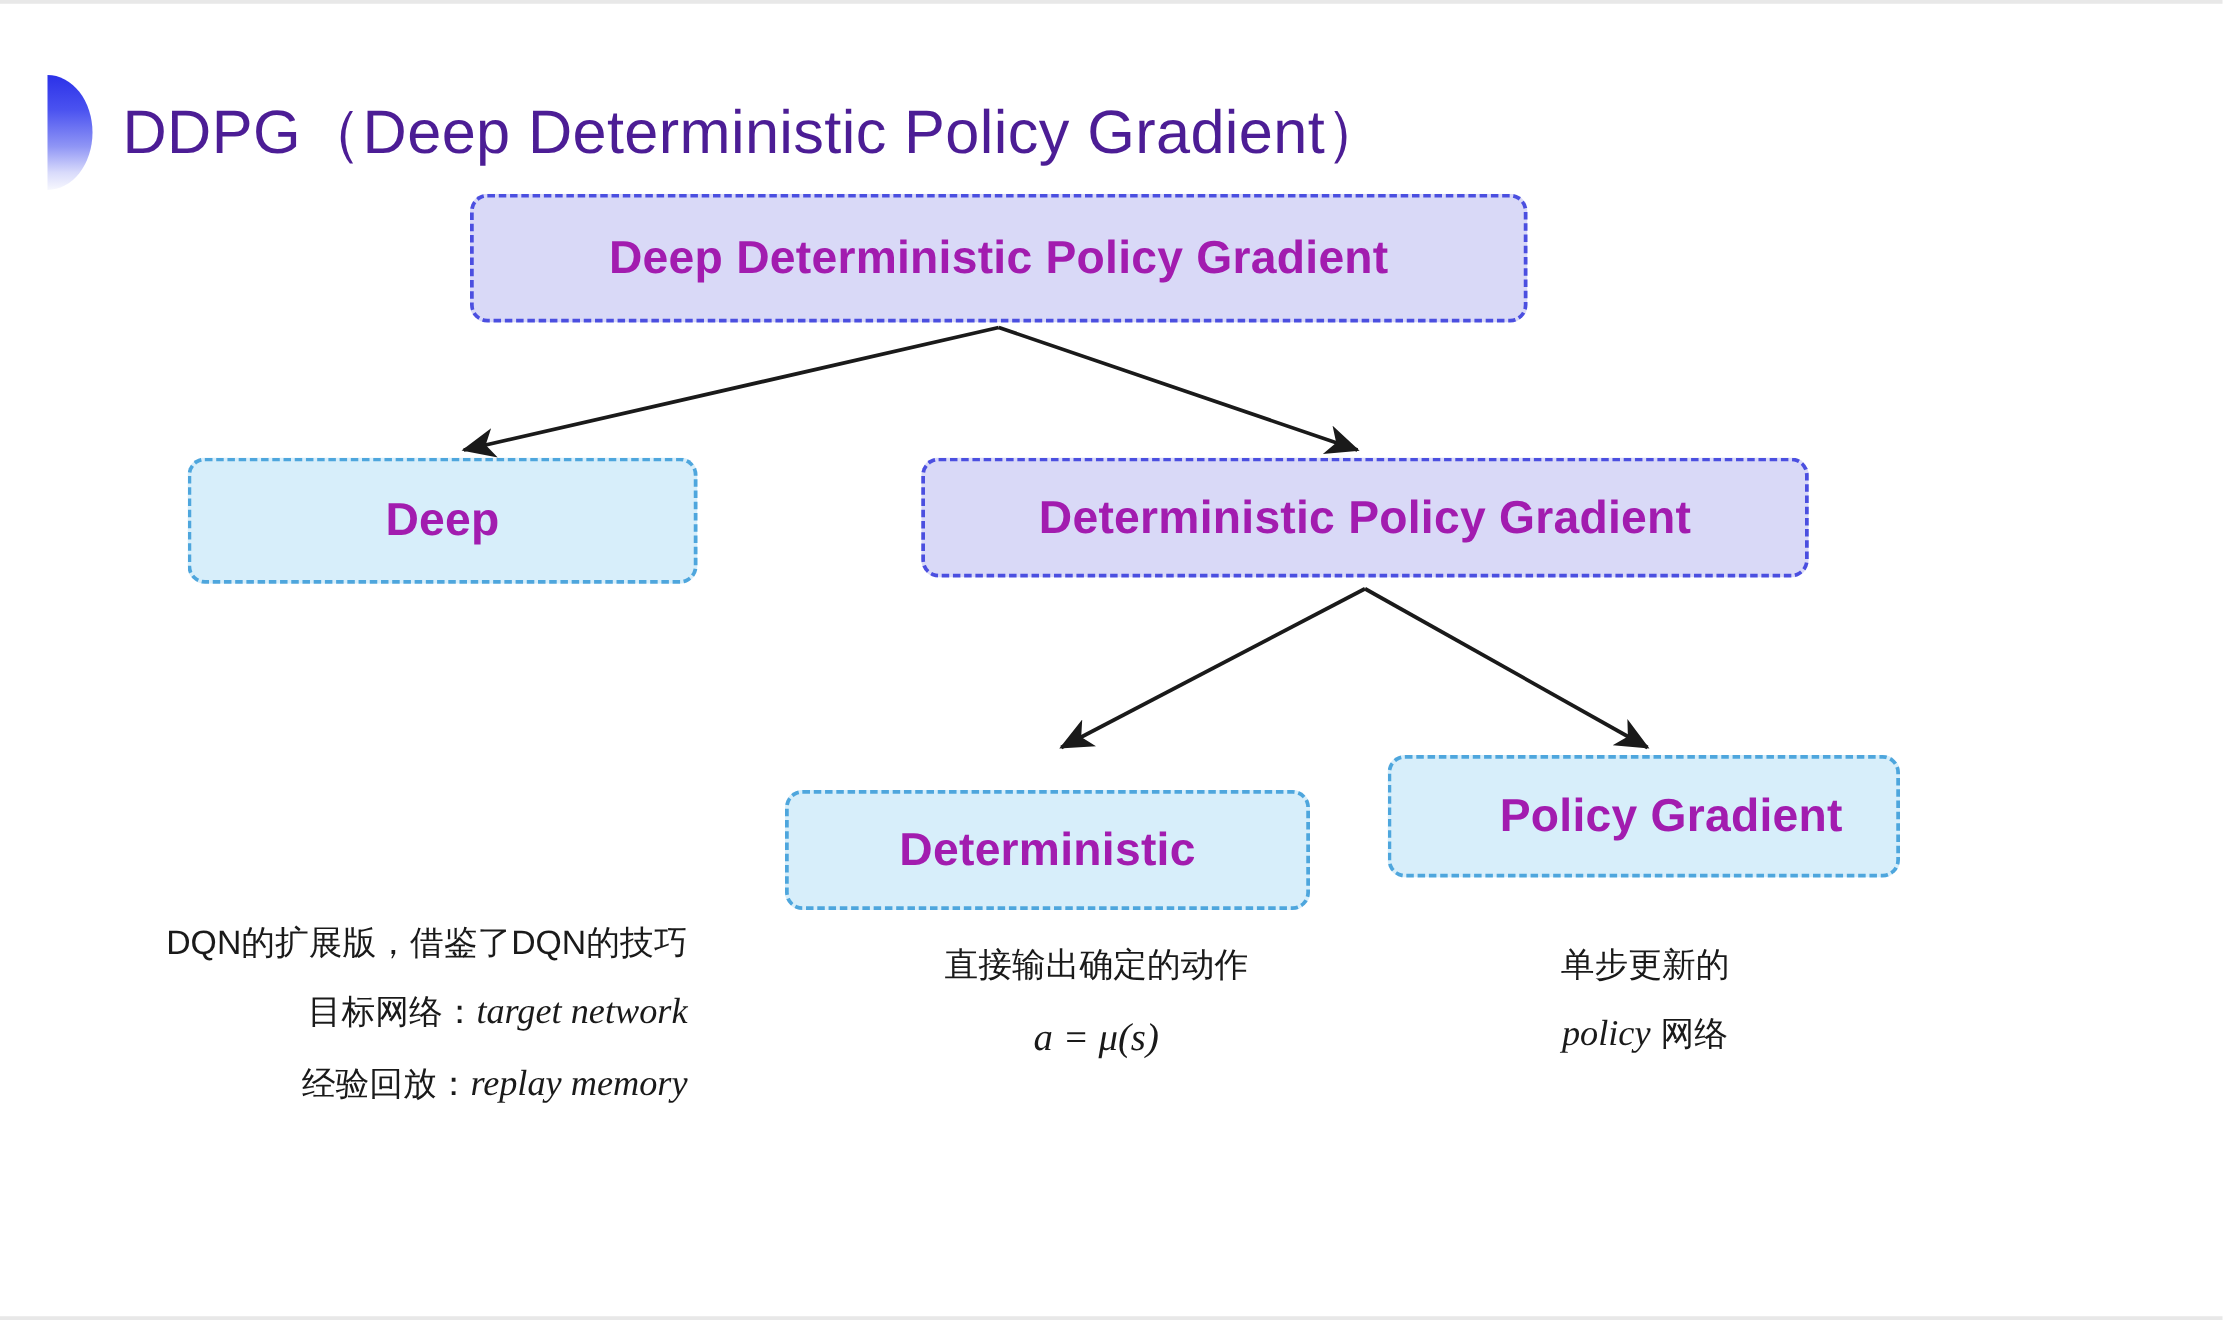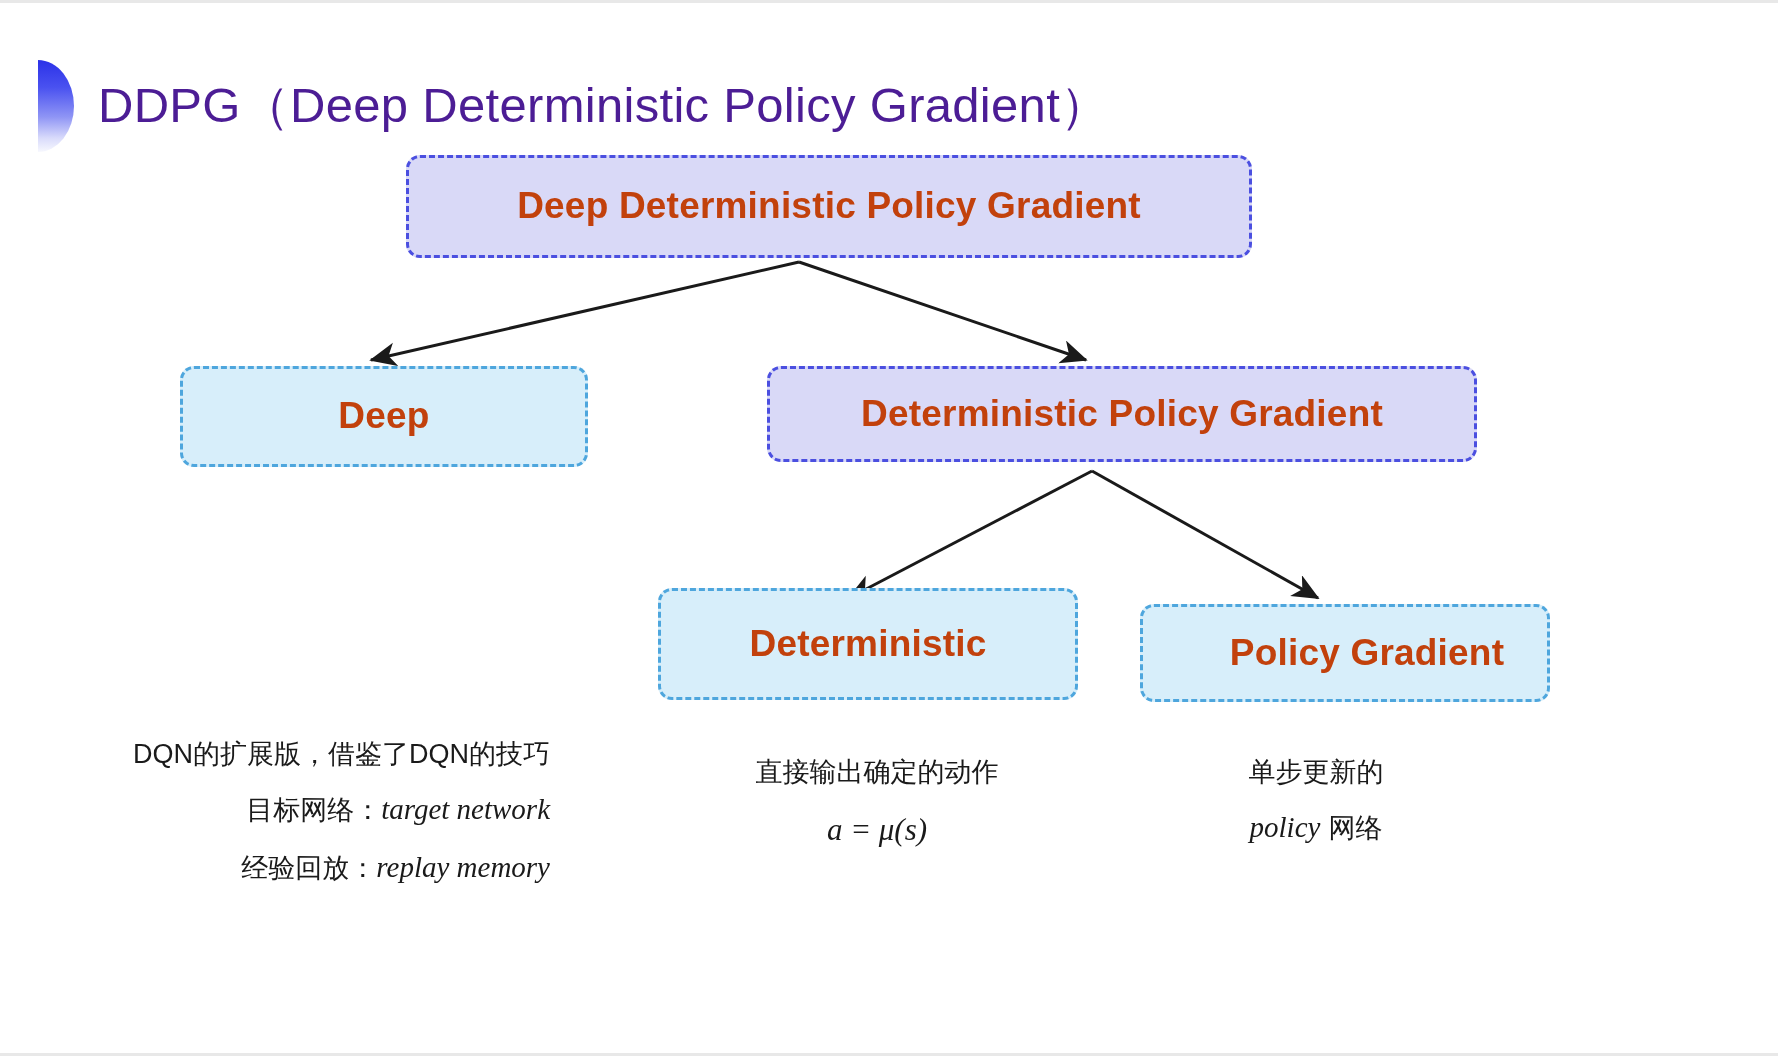--- a/index.html
+++ b/index.html
@@ -67,39 +67,38 @@
   .node {
     position: absolute;
     box-sizing: border-box;
     display: flex;
     align-items: center;
     justify-content: center;
     border-radius: 14px;
     border-style: dashed;
     border-width: 3px;
     text-align: center;
-    color: #c2410c;
+    color: #a21caf;
     font-weight: 600;
     letter-spacing: 0.2px;
     line-height: 1.1;
-    margin-left: 30px;
   }
   .node.purple {
     background: #d9d9f7;
     border-color: #4b4fe0;
   }
   .node.blue {
     background: #d7eefa;
     border-color: #4ea6dd;
   }
 
   #node-root          { left: 376px;  top: 155px; width: 846px;  height: 103px; font-size: 37px; }
   #node-deep          { left: 150px;  top: 366px; width: 408px;  height: 101px; font-size: 37px; }
   #node-dpg           { left: 737px;  top: 366px; width: 710px;  height: 96px; font-size: 37px; }
-  #node-deterministic { left: 628px;  top: 588px; width: 420px;  height: 112px;  font-size: 37px; text-align: right; }
+  #node-deterministic { left: 628px;  top: 632px; width: 420px;  height: 96px;  font-size: 37px; text-align: right; }
   #node-policygrad    { left: 1110px; top: 604px; width: 410px;  height: 98px;  font-size: 37px; padding-left: 44px; }
 
   
   .caption {
     position: absolute;
     color: #1a1a1a;
     font-size: 27px;
     line-height: 1.98;
     white-space: nowrap;
   }

